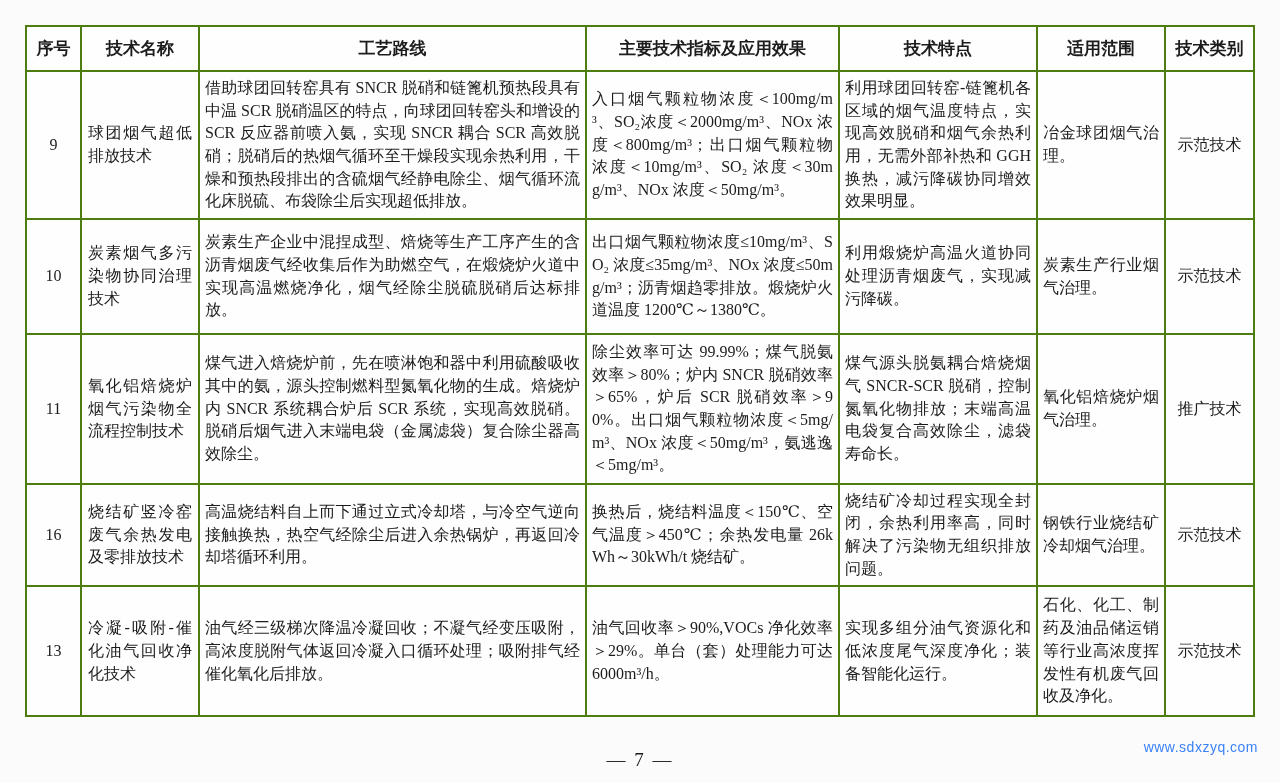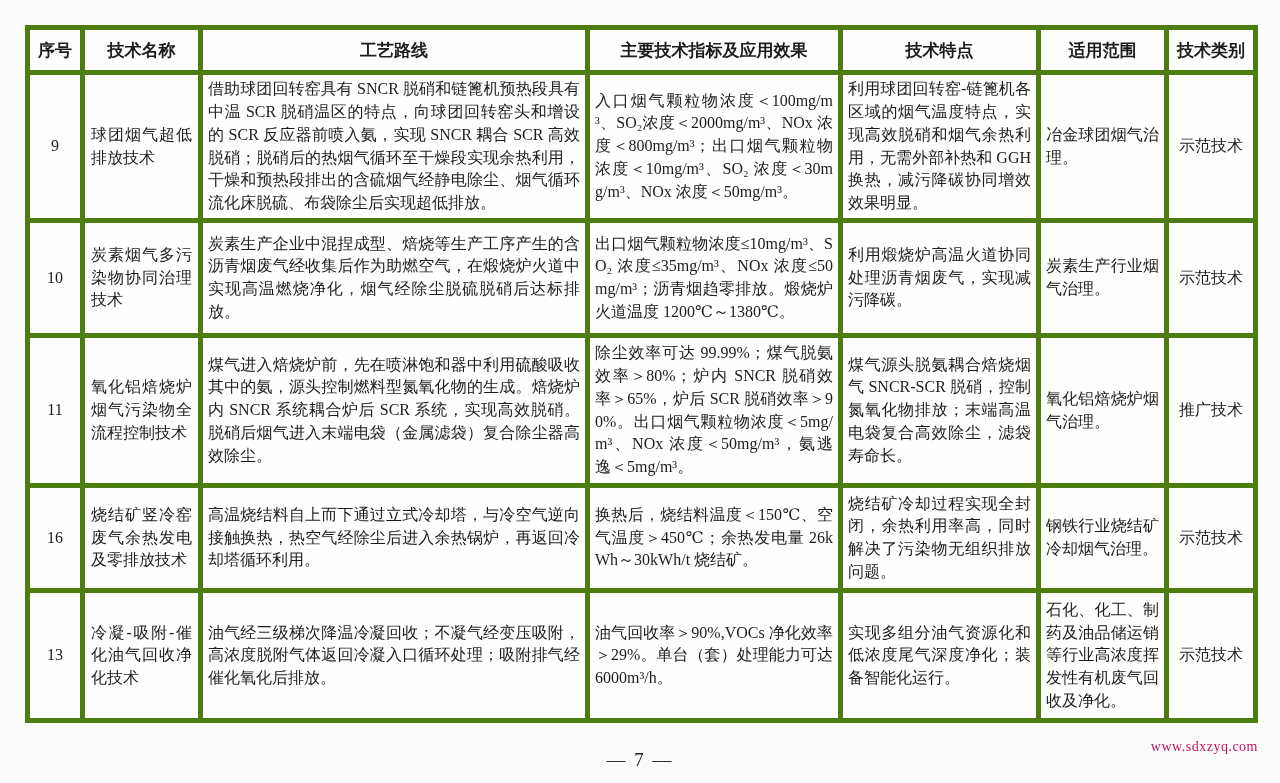--- a/index.html
+++ b/index.html
@@ -13,21 +13,21 @@
   }
   .doc-table {
     position: absolute;
     left: 25px; top: 25px;
     width: 1228px;
     border-collapse: collapse;
     table-layout: fixed;
     background: #fefefe;
   }
   .doc-table th, .doc-table td {
-    border: 5px solid #4d7c0f;
+    border: 2px solid #4d7c0f;
     vertical-align: middle;
     box-sizing: border-box;
     word-break: break-all;
   }
   .doc-table { border: 2px solid #111; }
   .doc-table th {
     font-size: 17px;
     font-weight: bold;
     text-align: center;
     padding: 2px 2px;
@@ -51,22 +51,22 @@
     text-align: center;
     font-size: 19px;
     letter-spacing: 2px;
     color: #1c1c1c;
   }
   .watermark {
     position: absolute;
     right: 22px;
     bottom: 28px;
     font-size: 14px;
-    color: #be185d;
-    font-family: Liberation Serif, serif;
+    color: #3b82f6;
+    font-family: Liberation Sans, sans-serif;
     letter-spacing: 0.5px;
   }
 </style>
 </head>
 <body>
 
 <table class="doc-table">
   <colgroup>
     <col style="width:55px">
       <col style="width:118px">

